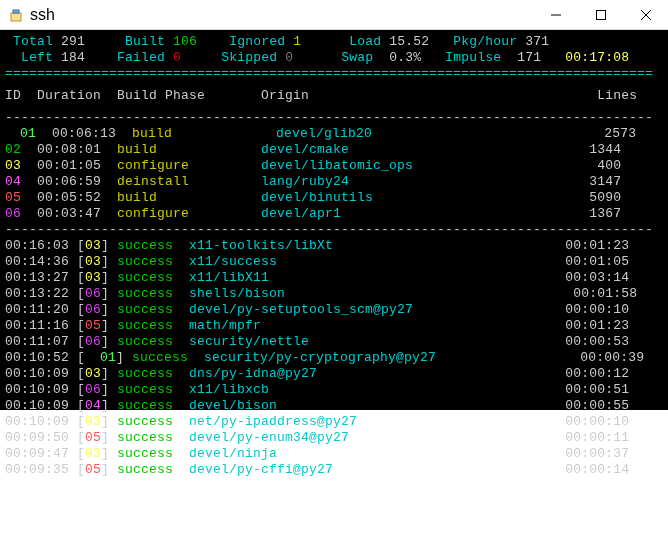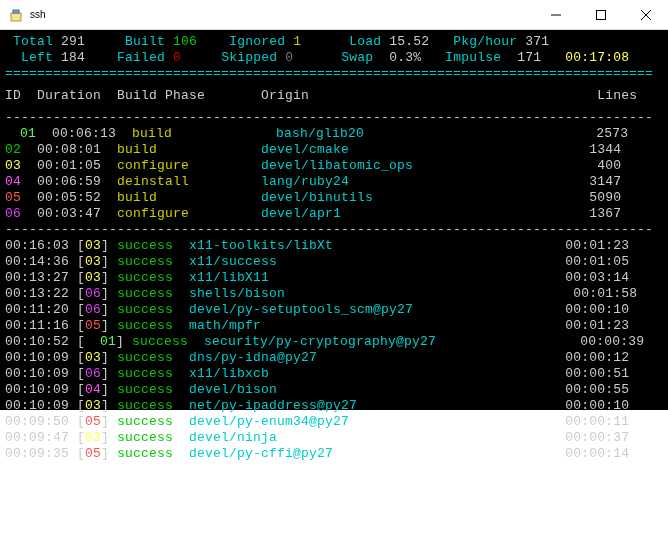--- a/index.html
+++ b/index.html
@@ -27,21 +27,21 @@
     }
     .titlebar-icon {
       width: 16px;
       height: 16px;
       display: flex;
       align-items: center;
       justify-content: center;
     }
     .titlebar-title {
       font-family: 'Segoe UI', Tahoma, sans-serif;
-      font-size: 10px;
+      font-size: 16px;
       color: #000;
     }
     .titlebar-controls {
       display: flex;
     }
     .titlebar-btn {
       width: 45px;
       height: 29px;
       display: flex;
       align-items: center;
@@ -108,35 +108,36 @@
 
 <div class="terminal">
   <div class="row hdr"><span class="cyan"> </span><span class="cyan">Total</span><span class="cyan"> </span><span class="white">291</span><span>     </span><span class="cyan">Built</span><span> </span><span class="green">106</span><span>    </span><span class="cyan">Ignored</span><span> </span><span class="yellow">1</span><span>      </span><span class="cyan">Load</span><span> </span><span class="white">15.52</span><span>   </span><span class="cyan">Pkg/hour</span><span> </span><span class="white">371</span></div>
   <div class="row hdr"><span>  </span><span class="cyan">Left</span><span> </span><span class="white">184</span><span>    </span><span class="cyan">Failed</span><span> </span><span class="red">0</span><span>     </span><span class="cyan">Skipped</span><span> </span><span class="grey">0</span><span>      </span><span class="cyan">Swap</span><span>  </span><span class="white">0.3%</span><span>   </span><span class="cyan">Impulse</span><span>  </span><span class="white">171</span><span>   </span><span class="bryellow">00:17:08</span></div>
   <div class="row divider">=================================================================================</div>
   <div class="row" style="height:6px"></div>
   <div class="row hdr white"><span>ID</span><span>  </span><span>Duration</span><span>  </span><span>Build Phase</span><span>       </span><span>Origin</span><span>                                    </span><span>Lines</span></div>
   <div class="row" style="height:6px"></div>
   <div class="row white">---------------------------------------------------------------------------------</div>
   <div id="builders">
-      <div class="row"><span class="brgreen">01</span><span class="white">  00:06:13  </span><span class="yellow">build             </span><span class="cyan">bash/glib20                           </span><span class="white">  2573</span></div>
+      <div class="row"><span class="brgreen">01</span><span class="white">  00:06:13  </span><span class="yellow">build             </span><span class="cyan">devel/glib20                           </span><span class="white">  2573</span></div>
       <div class="row"><span class="green">02</span><span class="white">  00:08:01  </span><span class="yellow">build             </span><span class="cyan">devel/cmake                            </span><span class="white">  1344</span></div>
       <div class="row"><span class="bryellow">03</span><span class="white">  00:01:05  </span><span class="yellow">configure         </span><span class="cyan">devel/libatomic_ops                    </span><span class="white">   400</span></div>
       <div class="row"><span class="brmag">04</span><span class="white">  00:06:59  </span><span class="yellow">deinstall         </span><span class="cyan">lang/ruby24                            </span><span class="white">  3147</span></div>
       <div class="row"><span class="brred">05</span><span class="white">  00:05:52  </span><span class="yellow">build             </span><span class="cyan">devel/binutils                         </span><span class="white">  5090</span></div>
       <div class="row"><span class="blue">06</span><span class="white">  00:03:47  </span><span class="yellow">configure         </span><span class="cyan">devel/apr1                             </span><span class="white">  1367</span></div>
     </div>
   <div class="row white">---------------------------------------------------------------------------------</div>
   <div id="log">
       <div class="row"><span class="white">00:16:03 </span><span class="white">[</span><span class="bryellow">03</span><span class="white">] </span><span class="green">success  </span><span class="cyan">x11-toolkits/libXt                             </span><span class="white">00:01:23</span></div>
       <div class="row"><span class="white">00:14:36 </span><span class="white">[</span><span class="bryellow">03</span><span class="white">] </span><span class="green">success  </span><span class="cyan">x11/success                                    </span><span class="white">00:01:05</span></div>
       <div class="row"><span class="white">00:13:27 </span><span class="white">[</span><span class="bryellow">03</span><span class="white">] </span><span class="green">success  </span><span class="cyan">x11/libX11                                     </span><span class="white">00:03:14</span></div>
       <div class="row"><span class="white">00:13:22 </span><span class="white">[</span><span class="blue">06</span><span class="white">] </span><span class="green">success  </span><span class="cyan">shells/bison                                    </span><span class="white">00:01:58</span></div>
       <div class="row"><span class="white">00:11:20 </span><span class="white">[</span><span class="blue">06</span><span class="white">] </span><span class="green">success  </span><span class="cyan">devel/py-setuptools_scm@py27                   </span><span class="white">00:00:10</span></div>
       <div class="row"><span class="white">00:11:16 </span><span class="white">[</span><span class="brred">05</span><span class="white">] </span><span class="green">success  </span><span class="cyan">math/mpfr                                      </span><span class="white">00:01:23</span></div>
+      <div class="row"><span class="white">00:11:07 </span><span class="white">[</span><span class="blue">06</span><span class="white">] </span><span class="green">success  </span><span class="cyan">security/nettle                                </span><span class="white">00:00:53</span></div>
       <div class="row"><span class="white">00:10:52 </span><span class="white">[</span><span class="brgreen">01</span><span class="white">] </span><span class="green">success  </span><span class="cyan">security/py-cryptography@py27                  </span><span class="white">00:00:39</span></div>
       <div class="row"><span class="white">00:10:09 </span><span class="white">[</span><span class="bryellow">03</span><span class="white">] </span><span class="green">success  </span><span class="cyan">dns/py-idna@py27                               </span><span class="white">00:00:12</span></div>
       <div class="row"><span class="white">00:10:09 </span><span class="white">[</span><span class="blue">06</span><span class="white">] </span><span class="green">success  </span><span class="cyan">x11/libxcb                                     </span><span class="white">00:00:51</span></div>
       <div class="row"><span class="white">00:10:09 </span><span class="white">[</span><span class="brmag">04</span><span class="white">] </span><span class="green">success  </span><span class="cyan">devel/bison                                    </span><span class="white">00:00:55</span></div>
       <div class="row"><span class="white">00:10:09 </span><span class="white">[</span><span class="bryellow">03</span><span class="white">] </span><span class="green">success  </span><span class="cyan">net/py-ipaddress@py27                          </span><span class="white">00:00:10</span></div>
       <div class="row"><span class="white">00:09:50 </span><span class="white">[</span><span class="brred">05</span><span class="white">] </span><span class="green">success  </span><span class="cyan">devel/py-enum34@py27                           </span><span class="white">00:00:11</span></div>
       <div class="row"><span class="white">00:09:47 </span><span class="white">[</span><span class="bryellow">03</span><span class="white">] </span><span class="green">success  </span><span class="cyan">devel/ninja                                    </span><span class="white">00:00:37</span></div>
       <div class="row"><span class="white">00:09:35 </span><span class="white">[</span><span class="brred">05</span><span class="white">] </span><span class="green">success  </span><span class="cyan">devel/py-cffi@py27                             </span><span class="white">00:00:14</span></div>
     </div>
 </div>

